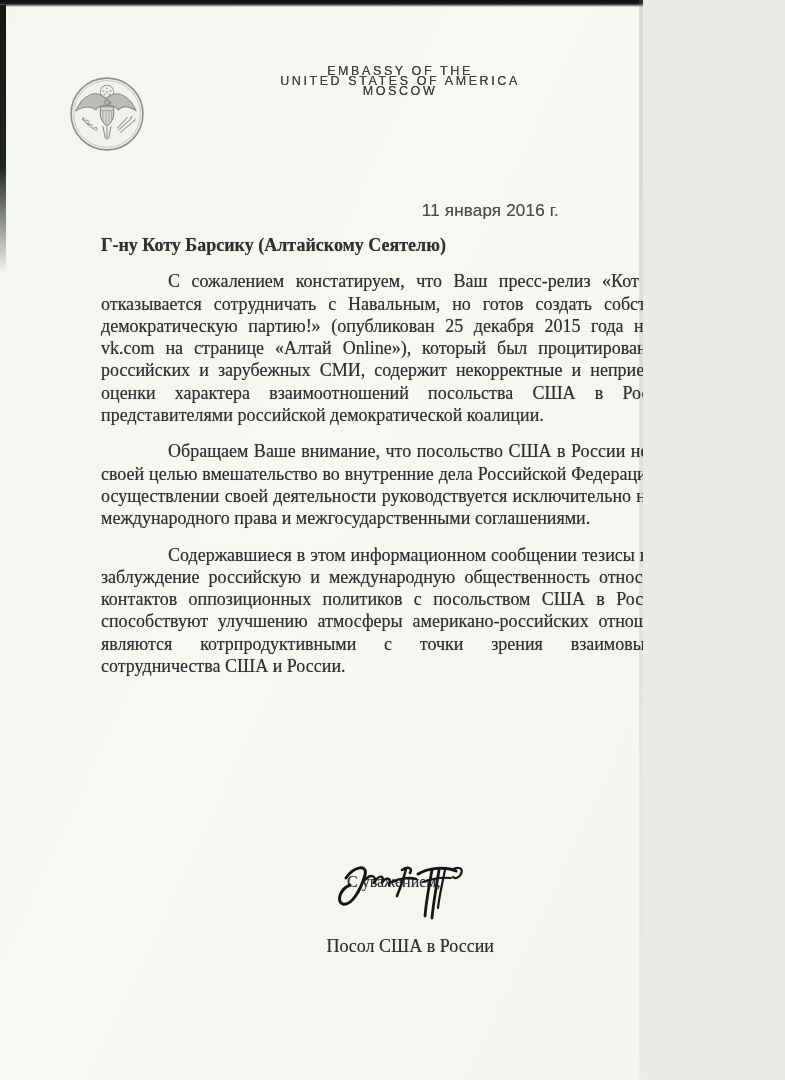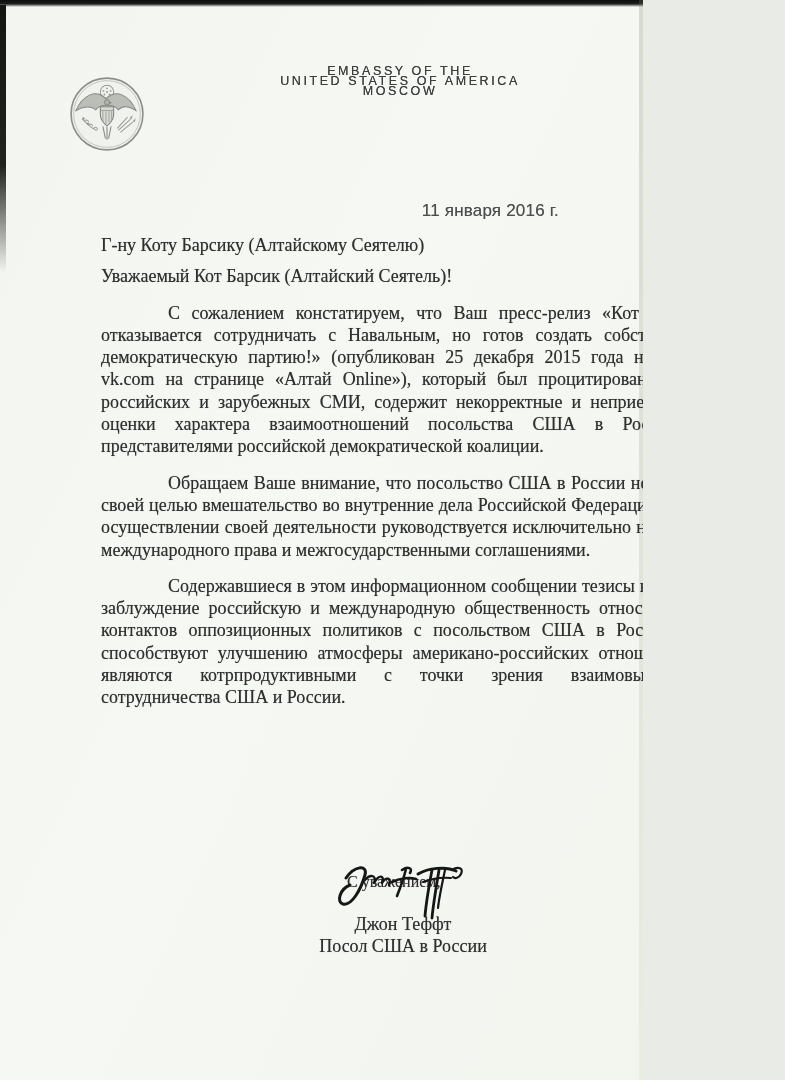--- a/index.html
+++ b/index.html
@@ -44,34 +44,34 @@
     font-family:Liberation Sans, sans-serif;
     font-size:17px;color:#4c4e4c;letter-spacing:.2px;
     text-shadow:0 0 .5px rgba(60,60,60,.6);
   }
   
   .content{
     position:absolute;left:101px;top:234px;width:603px;
     font-size:18px;color:#2e2f2e;line-height:22.3px;
     text-shadow:0 0 .7px rgba(45,45,45,.55);
   }
-  .addressee{margin:0;}
+  .addressee{margin:0;font-weight:bold;}
   .salutation{margin:9px 0 0 0;}
   .para{
     margin:14px 0 0 0;text-align:justify;text-indent:67px;
     text-justify:inter-word;
   }
   .para:first-of-type{margin-top:15px;}
   
   .closing{position:absolute;left:347px;top:873px;font-size:16px;color:#2e2f2e;
     text-shadow:0 0 .7px rgba(45,45,45,.55);}
   .sig-scribble{position:absolute;left:328px;top:858px;width:148px;height:64px;}
   .sig-name{position:absolute;left:322px;top:914px;width:162px;text-align:center;
     font-size:18px;color:#2e2f2e;text-shadow:0 0 .7px rgba(45,45,45,.55);}
-  .sig-title{position:absolute;left:312px;top:936px;width:182px;text-align:center;
+  .sig-title{position:absolute;left:312px;top:936px;width:182px;text-align:right;
     font-size:18px;color:#2e2f2e;text-shadow:0 0 .7px rgba(45,45,45,.55);}
 </style>
 </head>
 <body>
 
 <div class="page">
 
   <div class="scan-top"></div>
   <div class="scan-left"></div>
   <div class="scan-right"></div>
@@ -111,21 +111,20 @@
   <div class="lh-text">
     <span class="lh-line l1">EMBASSY OF THE</span>
     <span class="lh-line">UNITED STATES OF AMERICA</span>
     <span class="lh-line">MOSCOW</span>
   </div>
 
   <div class="date">11 января 2016 г.</div>
 
   <div class="content">
     <p class="addressee">Г-ну Коту Барсику (Алтайскому Сеятелю)</p>
-    <p class="salutation">Уважаемый Кот Барсик (Алтайский Сеятель)!</p>
     <p class="para">С сожалением констатируем, что Ваш пресс-релиз «Кот Барсик отказывается сотрудничать с Навальным, но готов создать собственную демократическую партию!» (опубликован 25 декабря 2015 года на сайте vk.com на странице «Алтай Online»), который был процитирован рядом российских и зарубежных СМИ, содержит некорректные и неприемлемые оценки характера взаимоотношений посольства США в России с представителями российской демократической коалиции.</p>
     <p class="para">Обращаем Ваше внимание, что посольство США в России не ставит своей целью вмешательство во внутренние дела Российской Федерации и при осуществлении своей деятельности руководствуется исключительно нормами международного права и межгосударственными соглашениями.</p>
     <p class="para">Содержавшиеся в этом информационном сообщении тезисы вводят в заблуждение российскую и международную общественность относительно контактов оппозиционных политиков с посольством США в России, не способствуют улучшению атмосферы американо-российских отношений и являются котрпродуктивными с точки зрения взаимовыгодного сотрудничества США и России.</p>
   </div>
 
   <div class="closing">С уважением,</div>
 
   <svg class="sig-scribble" viewBox="0 0 148 64" aria-hidden="true">
     <g fill="none" stroke="#161616" stroke-linecap="round" stroke-linejoin="round">
 
@@ -137,16 +136,15 @@
 
       <path d="M90 16 C100 10 118 8 128 13" stroke-width="3"></path>
       <path d="M104 12 C101 28 98 46 97 58" stroke-width="2.8"></path>
       <path d="M111 12 C108 30 105 48 104 60" stroke-width="2.8"></path>
       <path d="M117 12 C114 26 111 40 110 50" stroke-width="2.2"></path>
       <path d="M95 24 C103 21 114 19 123 20" stroke-width="2"></path>
       <path d="M124 12 C130 8 136 10 133 16 C131 20 127 21 125 19" stroke-width="2.2"></path>
     </g>
   </svg>
 
-  <div class="sig-name">Джон Теффт</div>
   <div class="sig-title">Посол США в России</div>
 
 </div>
 
 </body></html>

